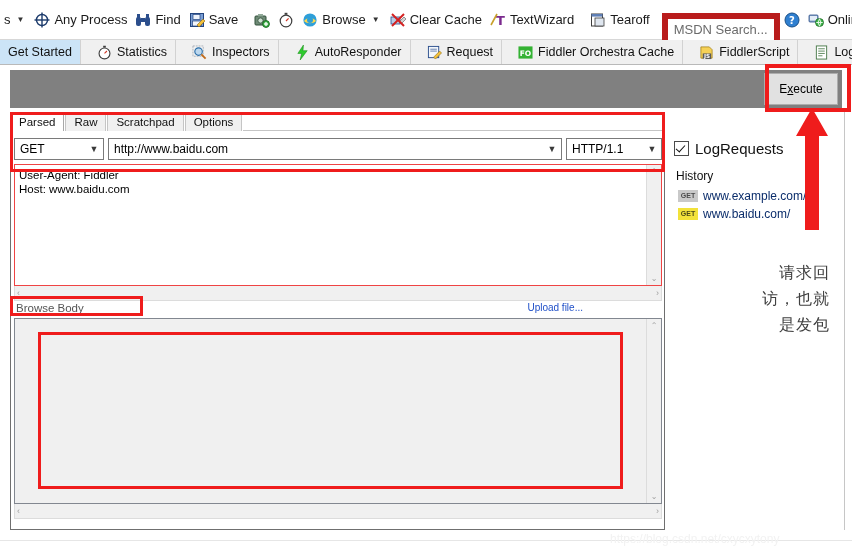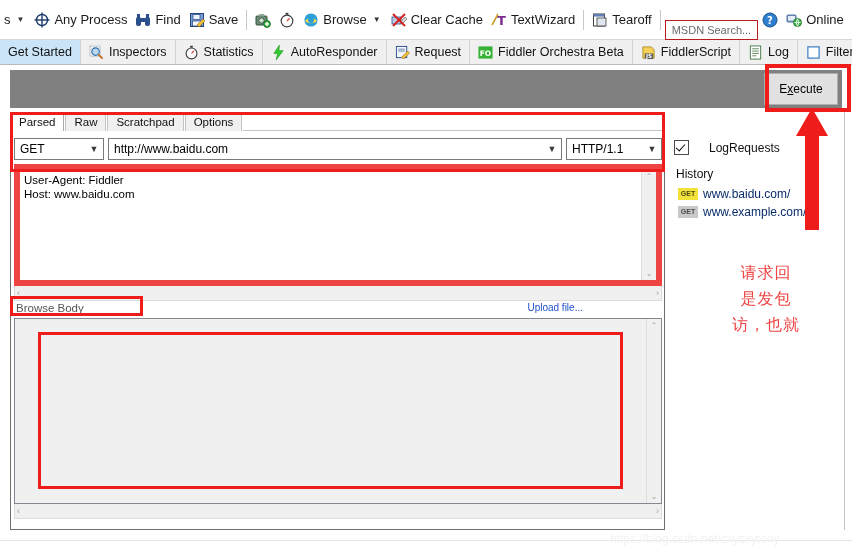--- a/index.html
+++ b/index.html
@@ -56,23 +56,23 @@
   .tb-caret {
     font-size: 8px;
     color: #333;
     padding: 0 2px;
   }
   .tb-ico { width: 16px; height: 16px; display:inline-block; position: relative; flex: 0 0 16px;}
 
   
   .msdn-box {
     background: #ffffff;
-    border: 1px solid #b91c1c;
+    border: 6px solid #b91c1c;
     color: #6b6b6b;
-    font-size: 11px;
+    font-size: 13px;
     padding: 3px 6px;
     white-space: nowrap;
     margin-top: 20px;
   }
 
   
   .tabstrip {
     position: absolute;
     left: 0; top: 40px;
     width: 852px; height: 25px;
@@ -90,21 +90,21 @@
     font-size: 12.5px;
     color: #111;
     border-right: 1px solid #d2d2d2;
     background: #f0f0f0;
     white-space: nowrap;
     cursor: default;
   }
   .tab.active {
     background: #cce4f7;
   }
-  .tab-ico { width: 15px; height: 15px; flex: 0 0 15px; position: relative; }
+  .tab-ico { width: 15px; height: 15px; flex: 0 0 15px; position: relative; margin-left: 8px; }
 
   
   .infobar {
     position: absolute;
     left: 10px; top: 70px;
     width: 832px; height: 38px;
     background: #808080;
     color: #ffffff;
     display: flex;
     align-items: center;
@@ -219,21 +219,21 @@
   .combo-method { width: 90px; }
   .combo-url { flex: 1; }
   .combo-ver { width: 96px; }
 
   
   .headersbox {
     position: absolute;
     left: 4px; top: 52px;
     width: 648px; height: 122px;
     background: #ffffff;
-    border: 6px solid #ef4444;
+    border: 1px solid #ef4444;
     box-sizing: border-box;
     display: flex;
   }
   .headers-text {
     flex: 1;
     padding: 3px 4px;
     font-size: 11.5px;
     line-height: 14px;
     color: #000;
     font-family: "Liberation Sans", sans-serif;
@@ -333,23 +333,23 @@
   .rightpanel {
     position: absolute;
     left: 668px; top: 136px;
     width: 176px; height: 394px;
     background: #ffffff;
     box-sizing: border-box;
   }
   .logreq {
     display: flex;
     align-items: center;
-    gap: 20px;
+    gap: 6px;
     padding: 4px 6px 4px 6px;
-    font-size: 12px;
+    font-size: 15px;
     color: #111;
   }
   .cbox {
     width: 13px; height: 13px;
     border: 1px solid #4a4a4a;
     background: #fff;
     position: relative;
     flex: 0 0 13px;
   }
   .cbox:after {
@@ -385,26 +385,26 @@
     display: inline-block;
     min-width: 16px;
     text-align: center;
   }
   .verb-yellow { background: #f2e23a; }
   .verb-gray { background: #c9c9c9; color: #4a4a4a; }
 
   
   .cn-note {
     position: absolute;
-    left: 718px; top: 260px;
+    left: 734px; top: 260px;
     width: 96px;
-    color: #ef4444;
+    color: #404040;
     font-size: 16px;
     line-height: 26px;
-    text-align: center;
+    text-align: right;
     font-family: "DejaVu Sans", sans-serif;
     letter-spacing: 1px;
   }
 
   
   .arrow {
     position: absolute;
     left: 795px; top: 108px;
     width: 34px; height: 122px;
     z-index: 35;
@@ -596,37 +596,37 @@
 
   <div class="tabstrip">
 
     <div class="tab active">
       <span>Get Started</span>
     </div>
 
     <div class="tab">
       <span class="tab-ico">
         <svg width="15" height="15" viewBox="0 0 16 16">
+          <circle cx="8" cy="9" r="5.8" fill="#ffffff" stroke="#3d3d3d" stroke-width="1.2"></circle>
+          <rect x="6.6" y="0.8" width="2.8" height="2" fill="#3d3d3d"></rect>
+          <line x1="8" y1="9" x2="10.6" y2="6.4" stroke="#d23a2a" stroke-width="1.2"></line>
+        </svg>
+      </span>
+      <span>Statistics</span>
+    </div>
+
+    <div class="tab">
+      <span class="tab-ico">
+        <svg width="15" height="15" viewBox="0 0 16 16">
           <rect x="1" y="1" width="11" height="11" fill="none" stroke="#9aa3ad" stroke-width="0.8" stroke-dasharray="2 1"></rect>
           <circle cx="7" cy="7" r="4" fill="#bcd8ef" stroke="#2b6ea8" stroke-width="1.2"></circle>
           <line x1="10" y1="10" x2="14.5" y2="14.5" stroke="#c06a1a" stroke-width="2"></line>
         </svg>
       </span>
       <span>Inspectors</span>
-    </div>
-
-    <div class="tab">
-      <span class="tab-ico">
-        <svg width="15" height="15" viewBox="0 0 16 16">
-          <circle cx="8" cy="9" r="5.8" fill="#ffffff" stroke="#3d3d3d" stroke-width="1.2"></circle>
-          <rect x="6.6" y="0.8" width="2.8" height="2" fill="#3d3d3d"></rect>
-          <line x1="8" y1="9" x2="10.6" y2="6.4" stroke="#d23a2a" stroke-width="1.2"></line>
-        </svg>
-      </span>
-      <span>Statistics</span>
     </div>
 
     <div class="tab">
       <span class="tab-ico">
         <svg width="15" height="15" viewBox="0 0 16 16">
           <path d="M9 0 L3 9 H7 L5.5 16 L13 6 H8.5 Z" fill="#2ecc2e" stroke="#1a8f1a" stroke-width="0.6"></path>
         </svg>
       </span>
       <span>AutoResponder</span>
     </div>
@@ -643,21 +643,21 @@
       <span>Request</span>
     </div>
 
     <div class="tab">
       <span class="tab-ico">
         <svg width="15" height="15" viewBox="0 0 16 16">
           <rect x="0.5" y="1.5" width="15" height="13" fill="#34b233"></rect>
           <text x="8" y="11.5" text-anchor="middle" font-family="DejaVu Sans" font-size="8" font-weight="bold" fill="#ffffff">FO</text>
         </svg>
       </span>
-      <span>Fiddler Orchestra Beta</span>
+      <span>Fiddler Orchestra Cache</span>
     </div>
 
     <div class="tab">
       <span class="tab-ico">
         <svg width="15" height="15" viewBox="0 0 16 16">
           <path d="M2 2 h9 l3 3 v9 h-12 Z" fill="#f6d157" stroke="#a07c12" stroke-width="0.8"></path>
           <rect x="4" y="9" width="9" height="6" fill="#5a5a5a"></rect>
           <text x="8.5" y="14" text-anchor="middle" font-family="DejaVu Sans" font-size="6" font-weight="bold" fill="#ffffff">JS</text>
         </svg>
       </span>
@@ -770,33 +770,33 @@
 
   <div class="rightpanel">
     <div class="logreq">
       <span class="cbox"></span>
       <span>LogRequests</span>
     </div>
 
     <div class="history-label">History</div>
 
     <div class="hist-item">
+      <span class="verb-badge verb-gray">GET</span>
+      <span>www.example.com/</span>
+    </div>
+
+    <div class="hist-item">
       <span class="verb-badge verb-yellow">GET</span>
       <span>www.baidu.com/</span>
     </div>
-
-    <div class="hist-item">
-      <span class="verb-badge verb-gray">GET</span>
-      <span>www.example.com/</span>
-    </div>
   </div>
 
   <div class="cn-note">
     <div>请求回</div>
+    <div>访，也就</div>
     <div>是发包</div>
-    <div>访，也就</div>
   </div>
 
   <div class="bottom-line"></div>
   <div class="bottom-strip"></div>
   <div class="watermark">https://blog.csdn.net/cxycxytony</div>
 
 </div>
 
 </body></html>

